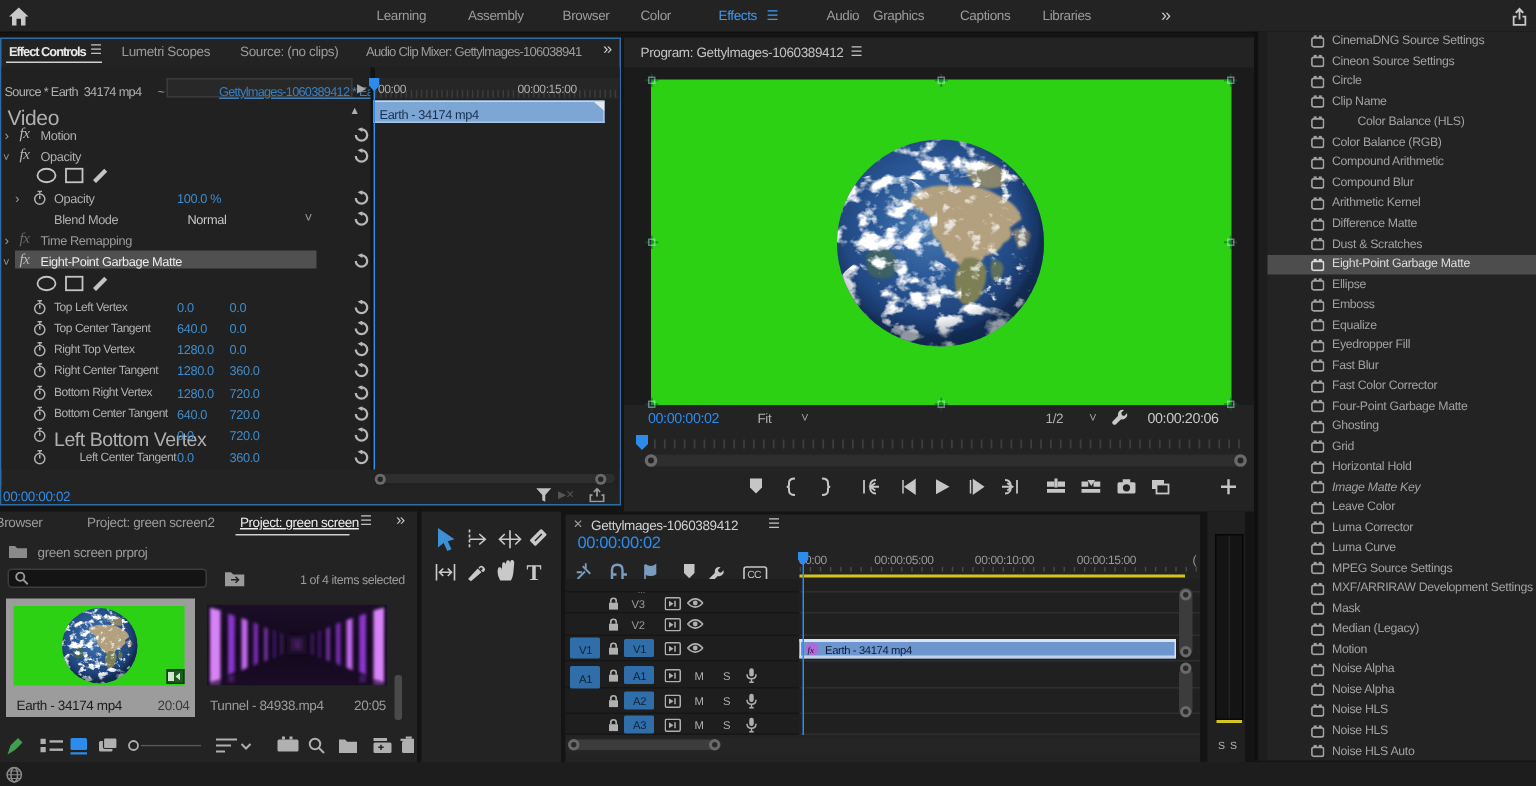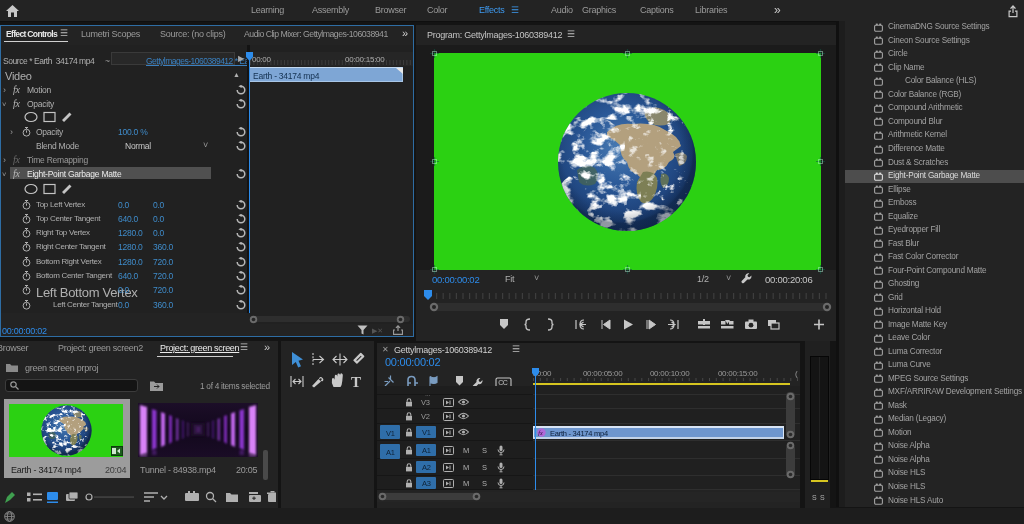--- a/index.html
+++ b/index.html
@@ -34,21 +34,21 @@
 <div class="t" style="left:81px;top:30px;font-size:9px;color:#9b9b9b;">Lumetri Scopes</div>
 <div class="t" style="left:160px;top:30px;font-size:9px;color:#9b9b9b;">Source: (no clips)</div>
 <div class="t" style="left:244px;top:30px;font-size:8.7px;color:#9b9b9b;letter-spacing:-0.5px;">Audio Clip Mixer: Gettylmages-106038941</div>
 <div class="t" style="left:402px;top:28px;font-size:11px;color:#d0d0d0;">»</div>
 <div class="ab" style="left:1px;top:45px;width:412px;height:268px;background:#212121;"></div>
 <div class="t" style="left:3px;top:57px;font-size:8.5px;color:#b0b0b0;letter-spacing:-0.45px;">Source * Earth&nbsp;&nbsp;34174 mp4</div>
 <div class="t" style="left:105px;top:57px;font-size:8.5px;color:#9b9b9b;">~</div>
 <div class="ab" style="left:111px;top:52px;width:124px;height:13px;border:1px solid #3a3a3a;background:#282828;"></div>
 <div class="t" style="left:114px;top:57px;font-size:8.5px;color:#3a80c0;text-decoration:underline;overflow:hidden;width:118px;letter-spacing:-0.5px;margin-left:32px;">Gettylmages-1060389412 * Ear</div>
 <div class="t" style="left:238px;top:55px;font-size:8px;color:#a8a8a8;">▶</div>
-<div class="t" style="left:5px;top:71px;font-size:11px;color:#b0b0b0;">Video</div>
+<div class="t" style="left:5px;top:71px;font-size:14px;color:#b0b0b0;">Video</div>
 <div class="t" style="left:233px;top:71px;font-size:7px;color:#b0b0b0;">▲</div>
 <div class="t" style="left:3px;top:86px;font-size:9px;color:#9b9b9b;">›</div>
 <div class="t" style="left:13px;top:85px;font-size:10px;color:#b8b8b8;"><i style="font-family:'Liberation Serif',serif;font-style:italic">fx</i></div>
 <div class="t" style="left:27px;top:86px;font-size:8.5px;color:#b0b0b0;">Motion</div>
 <svg class="ab" style="left:236px;top:85px" width="10" height="10" viewBox="0 0 10 10">
 <path d="M5 1.2 A3.8 3.8 0 1 1 1.2 5" fill="none" stroke="#b8b8b8" stroke-width="1.5"></path>
 <path d="M5.6 -0.4 L2.4 1.2 L5.6 3 Z" fill="#b8b8b8"></path>
   </svg>
 <div class="t" style="left:2px;top:101px;font-size:7.5px;color:#9b9b9b;">˅</div>
 <div class="t" style="left:13px;top:99px;font-size:10px;color:#b8b8b8;"><i style="font-family:'Liberation Serif',serif;font-style:italic">fx</i></div>
@@ -586,21 +586,21 @@
 <rect x="0.6" y="2.2" width="7.8" height="6" rx="1.2" fill="none" stroke="#a2a2a2" stroke-width="1.1"></rect>
 <rect x="1.8" y="0.6" width="2" height="1.6" fill="#a2a2a2"></rect>
     <rect x="5.2" y="0.6" width="2" height="1.6" fill="#a2a2a2"></rect>
   </svg>
 <div class="t" style="left:888px;top:253.14px;font-size:8.2px;color:#a2a2a2;letter-spacing:-0.2px;">Fast Color Corrector</div>
 <svg class="ab" style="left:874px;top:266.2px" width="9" height="9" viewBox="0 0 9 9">
 <rect x="0.6" y="2.2" width="7.8" height="6" rx="1.2" fill="none" stroke="#a2a2a2" stroke-width="1.1"></rect>
 <rect x="1.8" y="0.6" width="2" height="1.6" fill="#a2a2a2"></rect>
     <rect x="5.2" y="0.6" width="2" height="1.6" fill="#a2a2a2"></rect>
   </svg>
-<div class="t" style="left:888px;top:266.65999999999997px;font-size:8.2px;color:#a2a2a2;letter-spacing:-0.2px;">Four-Point Compound Matte</div>
+<div class="t" style="left:888px;top:266.65999999999997px;font-size:8.2px;color:#a2a2a2;letter-spacing:-0.2px;">Four-Point Garbage Matte</div>
 <svg class="ab" style="left:874px;top:279.7px" width="9" height="9" viewBox="0 0 9 9">
 <rect x="0.6" y="2.2" width="7.8" height="6" rx="1.2" fill="none" stroke="#a2a2a2" stroke-width="1.1"></rect>
 <rect x="1.8" y="0.6" width="2" height="1.6" fill="#a2a2a2"></rect>
     <rect x="5.2" y="0.6" width="2" height="1.6" fill="#a2a2a2"></rect>
   </svg>
 <div class="t" style="left:888px;top:280.18px;font-size:8.2px;color:#a2a2a2;letter-spacing:-0.2px;">Ghosting</div>
 <svg class="ab" style="left:874px;top:293.2px" width="9" height="9" viewBox="0 0 9 9">
 <rect x="0.6" y="2.2" width="7.8" height="6" rx="1.2" fill="none" stroke="#a2a2a2" stroke-width="1.1"></rect>
 <rect x="1.8" y="0.6" width="2" height="1.6" fill="#a2a2a2"></rect>
     <rect x="5.2" y="0.6" width="2" height="1.6" fill="#a2a2a2"></rect>
@@ -610,21 +610,21 @@
 <rect x="0.6" y="2.2" width="7.8" height="6" rx="1.2" fill="none" stroke="#a2a2a2" stroke-width="1.1"></rect>
 <rect x="1.8" y="0.6" width="2" height="1.6" fill="#a2a2a2"></rect>
     <rect x="5.2" y="0.6" width="2" height="1.6" fill="#a2a2a2"></rect>
   </svg>
 <div class="t" style="left:888px;top:307.22px;font-size:8.2px;color:#a2a2a2;letter-spacing:-0.2px;">Horizontal Hold</div>
 <svg class="ab" style="left:874px;top:320.2px" width="9" height="9" viewBox="0 0 9 9">
 <rect x="0.6" y="2.2" width="7.8" height="6" rx="1.2" fill="none" stroke="#a2a2a2" stroke-width="1.1"></rect>
 <rect x="1.8" y="0.6" width="2" height="1.6" fill="#a2a2a2"></rect>
     <rect x="5.2" y="0.6" width="2" height="1.6" fill="#a2a2a2"></rect>
   </svg>
-<div class="t" style="left:888px;top:320.74px;font-size:8.2px;color:#a2a2a2;letter-spacing:-0.2px;">Image Matte Key</div>
+<div class="t" style="left:888px;top:320.74px;font-size:8.2px;color:#a2a2a2;letter-spacing:-0.2px;font-style:italic;">Image Matte Key</div>
 <svg class="ab" style="left:874px;top:333.8px" width="9" height="9" viewBox="0 0 9 9">
 <rect x="0.6" y="2.2" width="7.8" height="6" rx="1.2" fill="none" stroke="#a2a2a2" stroke-width="1.1"></rect>
 <rect x="1.8" y="0.6" width="2" height="1.6" fill="#a2a2a2"></rect>
     <rect x="5.2" y="0.6" width="2" height="1.6" fill="#a2a2a2"></rect>
   </svg>
 <div class="t" style="left:888px;top:334.26px;font-size:8.2px;color:#a2a2a2;letter-spacing:-0.2px;">Leave Color</div>
 <svg class="ab" style="left:874px;top:347.3px" width="9" height="9" viewBox="0 0 9 9">
 <rect x="0.6" y="2.2" width="7.8" height="6" rx="1.2" fill="none" stroke="#a2a2a2" stroke-width="1.1"></rect>
 <rect x="1.8" y="0.6" width="2" height="1.6" fill="#a2a2a2"></rect>
     <rect x="5.2" y="0.6" width="2" height="1.6" fill="#a2a2a2"></rect>

